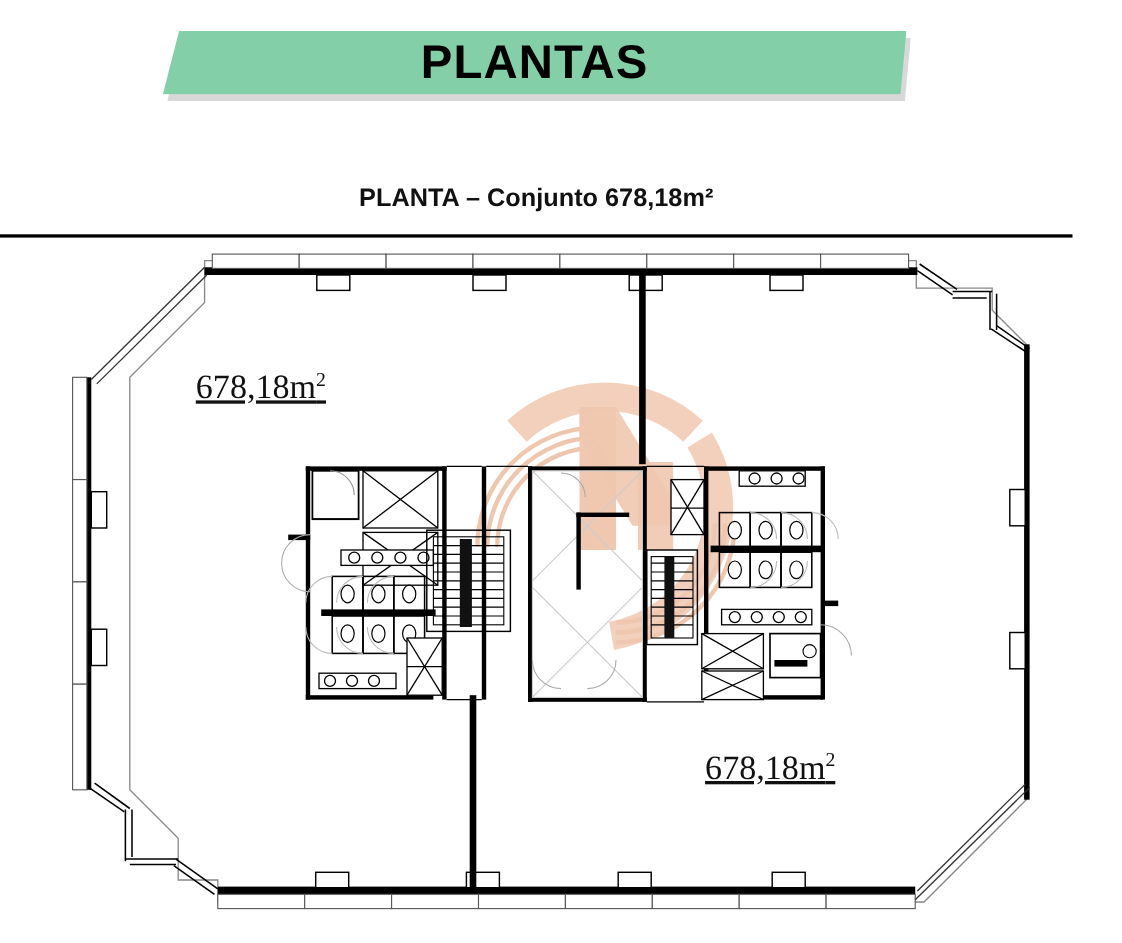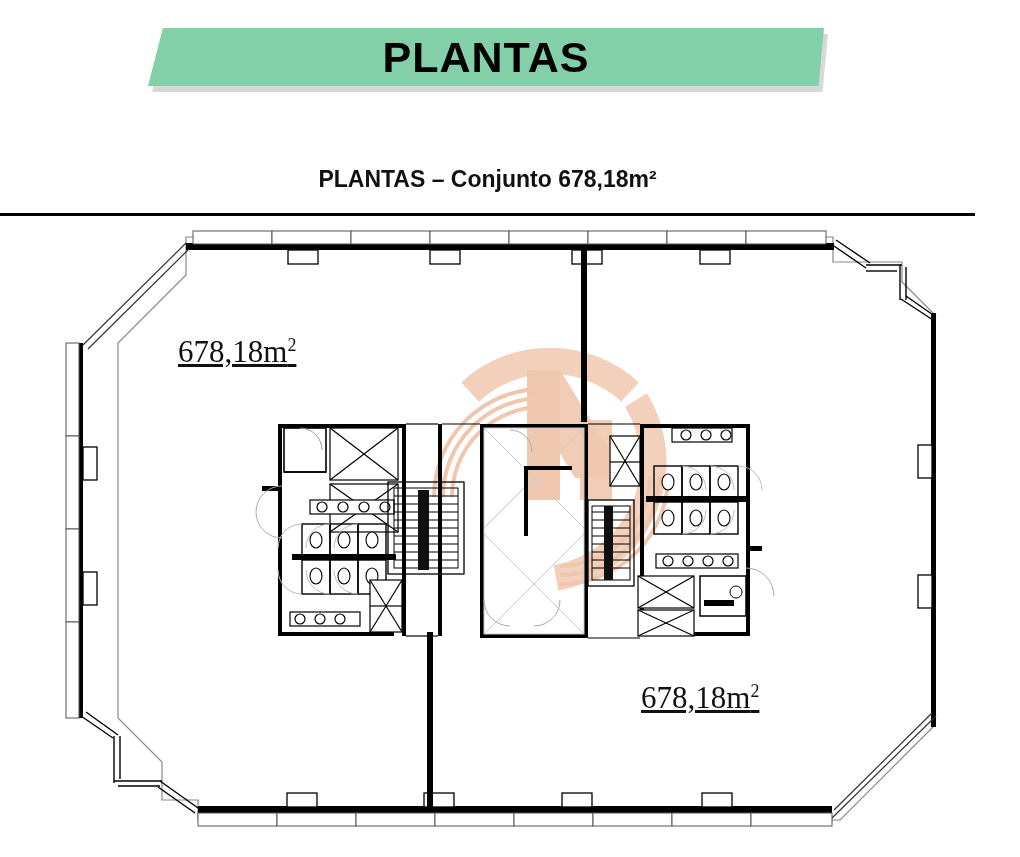--- a/index.html
+++ b/index.html
@@ -61,21 +61,21 @@
 <body>
 
 <div id="root">
 
   <div class="banner-wrap">
     <div class="banner-shadow"></div>
     <div class="banner"></div>
     <div class="banner-title">PLANTAS</div>
   </div>
 
-  <div class="subtitle">PLANTAS – Conjunto 678,18m²</div>
+  <div class="subtitle">PLANTA – Conjunto 678,18m²</div>
   <div class="rule"></div>
 
   <div class="plan">
     <svg width="1020" height="857" viewBox="0 0 1020 857" xmlns="http://www.w3.org/2000/svg">
 
       <defs>
 
         <g id="coreDoorArc"></g>
       </defs>
 

